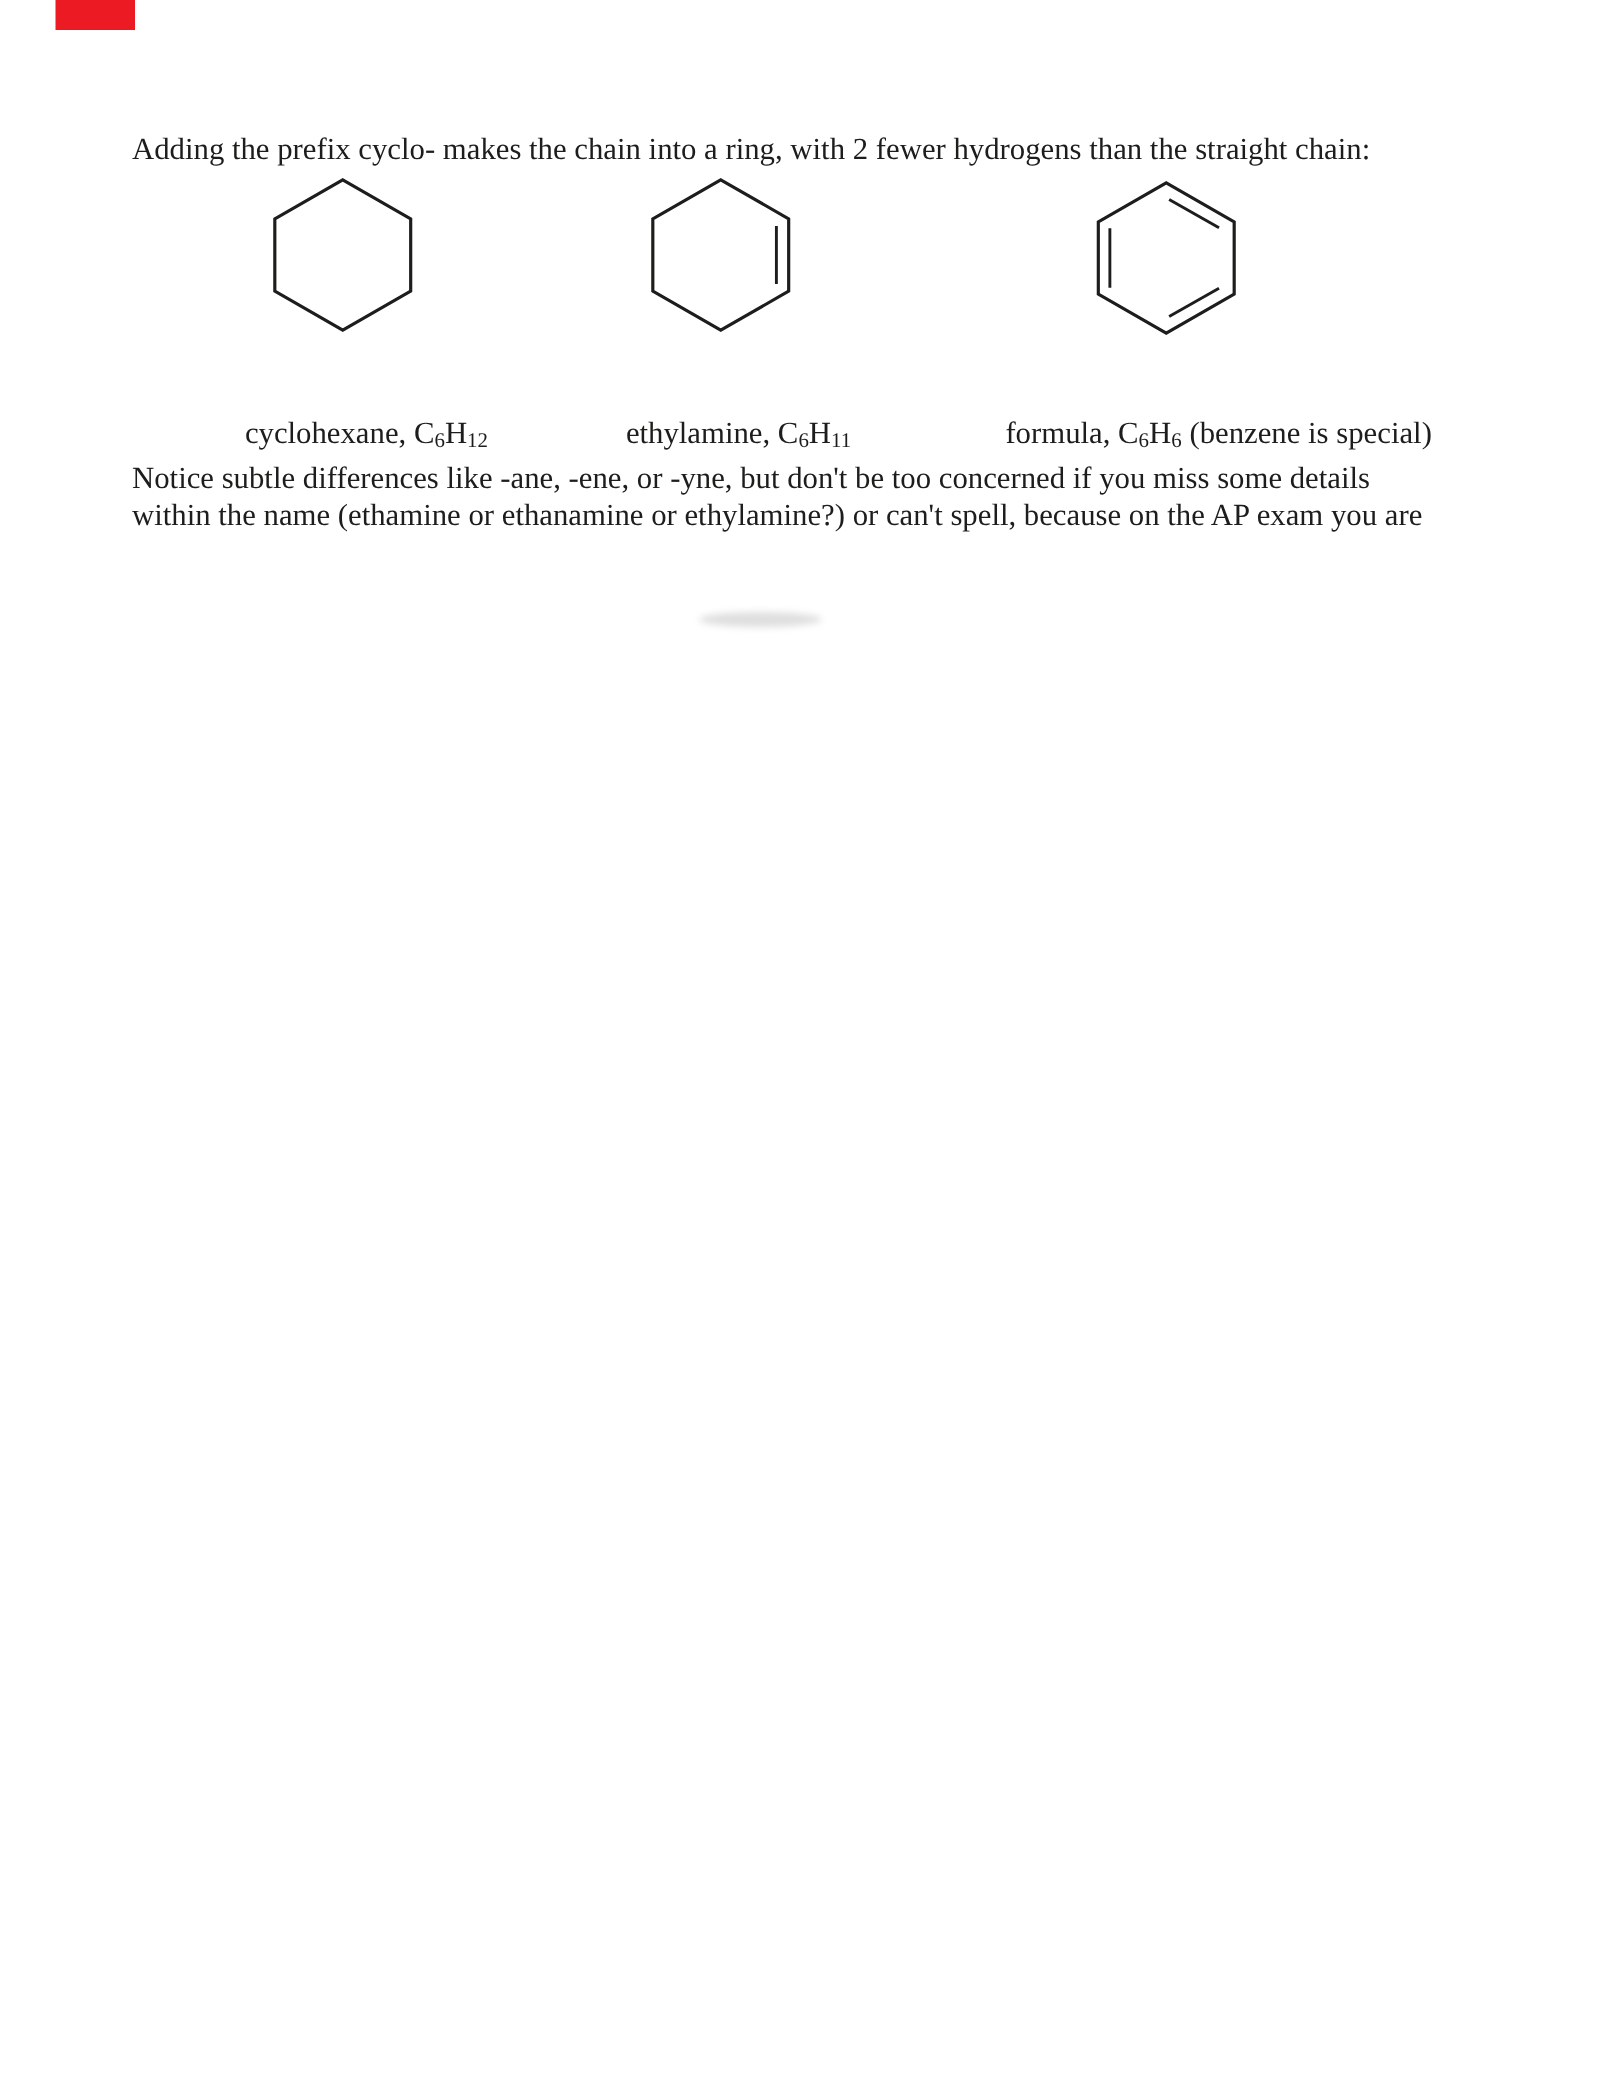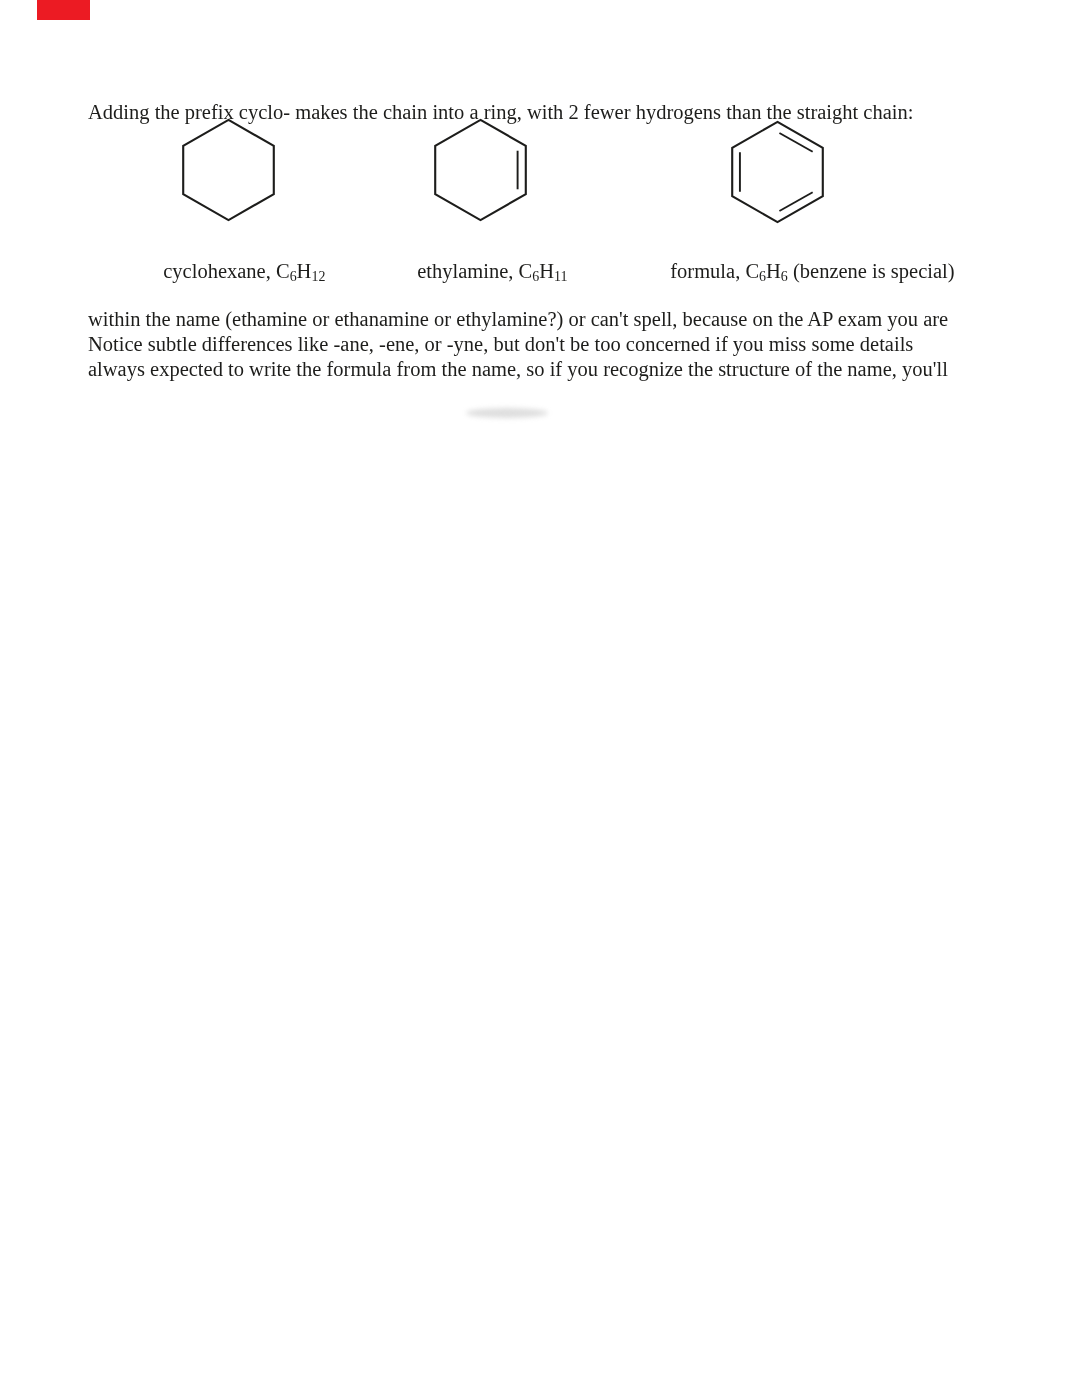--- a/index.html
+++ b/index.html
@@ -10,28 +10,28 @@
     font-family: "Liberation Serif", serif;
     position: relative;
     overflow: hidden;
   }
   .abs { position: absolute; }
   .red-mark {
     left: 37px; top: 0; width: 53px; height: 20px;
     background: var(--red, #ec1b23);
   }
   .heading {
-    left: 88px; top: 100px; width: 900px;
+    left: 88px; top: 88px; width: 900px;
     font-size: 20.5px; line-height: 25px;
     white-space: pre;
   }
   .figure { color: var(--ink, #1d1d1b); }
   .figure svg { display: block; }
   .mol-label {
-    top: 234px;
+    top: 252px;
     font-size: 20.5px; line-height: 25px;
     white-space: pre;
   }
   .mol-label sub {
     font-size: 0.68em;
     vertical-align: baseline;
     position: relative; top: 0.22em;
     line-height: 0;
   }
   .paragraph {
@@ -80,18 +80,17 @@
 
 <div class="abs mol-label" style="left:407px;">
   <span>ethylamine, C</span><sub>6</sub><span>H</span><sub>11</sub><span></span>
 </div>
 
 <div class="abs mol-label" style="left:660px;">
   <span>formula, C</span><sub>6</sub><span>H</span><sub>6</sub><span> (benzene is special)</span>
 </div>
 
 <div class="abs paragraph">
+  <div class="line">Notice subtle differences like -ane, -ene, or -yne, but don't be too concerned if you miss some details</div>
   <div class="line">within the name (ethamine or ethanamine or ethylamine?) or can't spell, because on the AP exam you are</div>
-  <div class="line">Notice subtle differences like -ane, -ene, or -yne, but don't be too concerned if you miss some details</div>
-  <div class="line">always expected to write the formula from the name, so if you recognize the structure of the name, you'll</div>
 </div>
 
 <div class="abs smudge"></div>
 
 </body></html>

